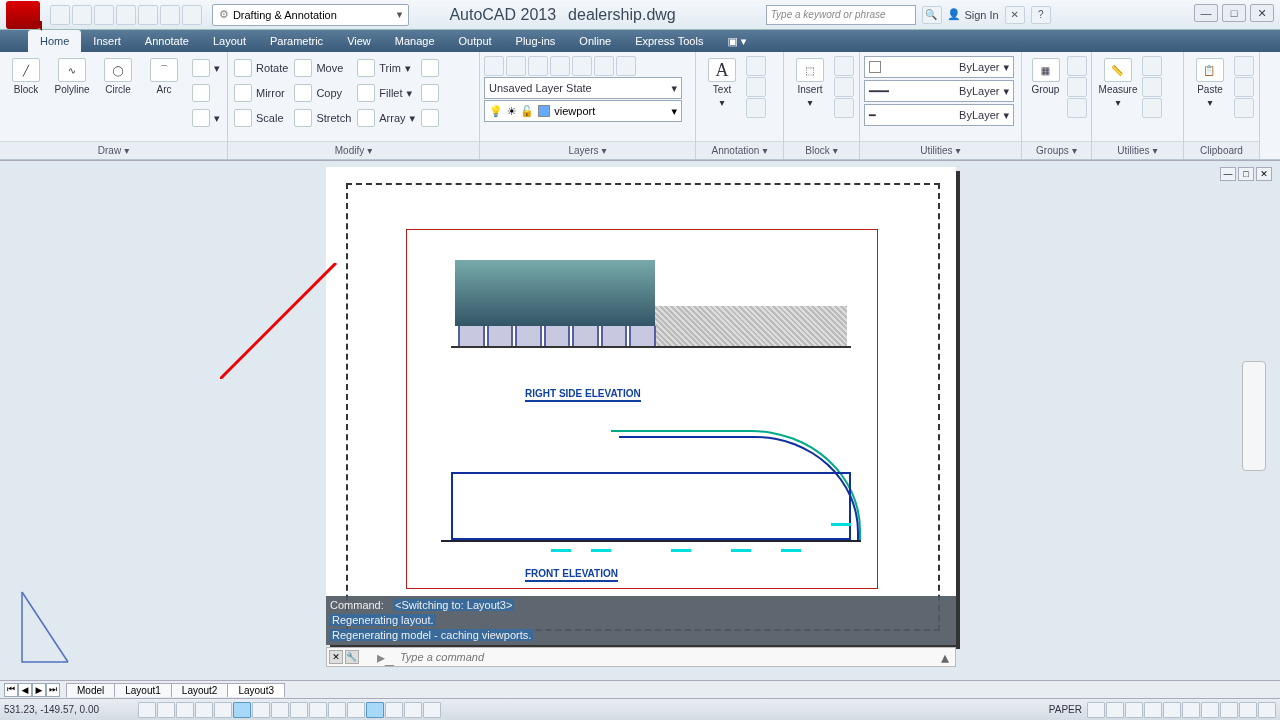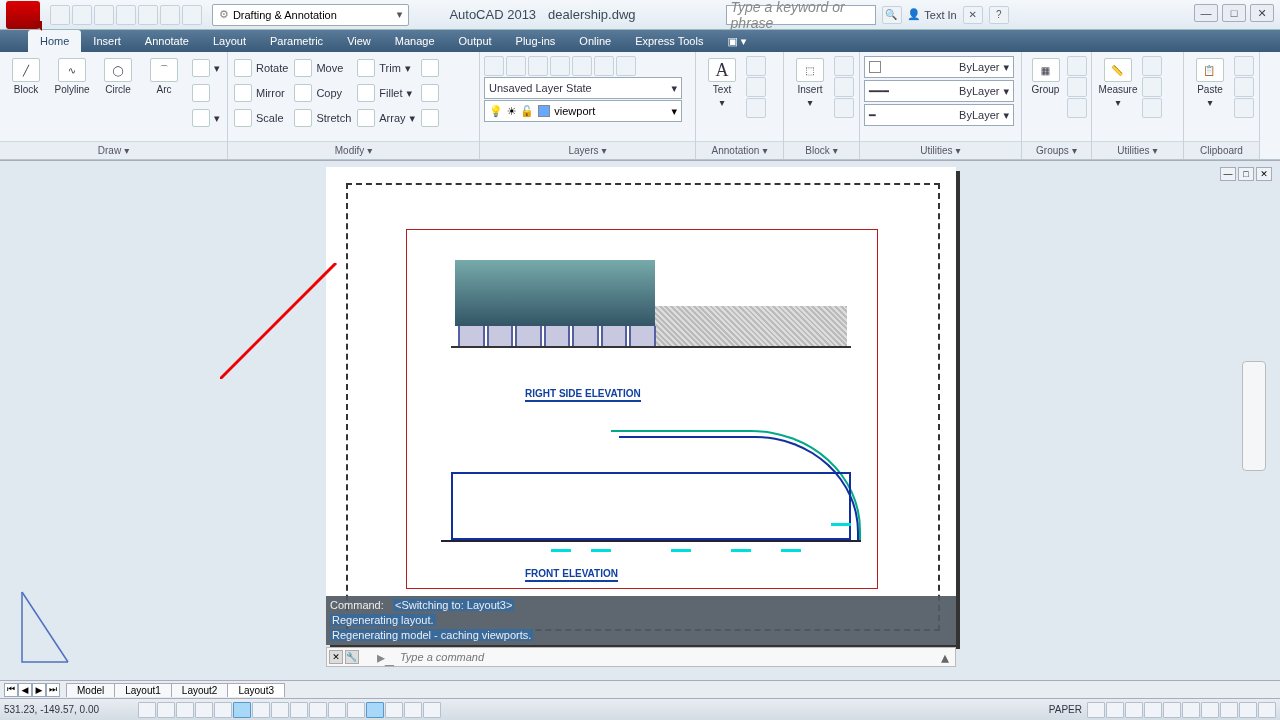--- a/index.html
+++ b/index.html
@@ -5,23 +5,23 @@
 * { margin: 0; padding: 0; box-sizing: border-box; font-family: "Segoe UI", Tahoma, sans-serif; }
 body { width: 1280px; height: 720px; background: #c8d8e8; overflow: hidden; position: relative; }
 .titlebar { height: 30px; background: linear-gradient(#f4f8fb,#e2eaf2); display: flex; align-items: center; border-bottom: 1px solid #9bb; }
 .app-logo { width: 34px; height: 28px; margin: 0 6px; background: linear-gradient(#d00,#900); border-radius: 3px; position: relative; }
 .app-logo::after { content:""; position:absolute; right:-2px; bottom:-2px; width:0; height:0; border-left:10px solid transparent; border-top:10px solid #900;}
 .qat { display: flex; gap: 2px; margin-left: 4px; }
 .qat-btn { width: 20px; height: 20px; background: #eef3f8; border: 1px solid #c5d2de; border-radius: 2px; }
 .workspace-sel { margin-left: 10px; height: 22px; display: flex; align-items: center; background: #fff; border: 1px solid #9ab; border-radius: 2px; padding: 0 6px; font-size: 11px; }
 .workspace-sel .gear { color:#888; margin-right:4px; }
 .workspace-sel .dd { margin-left: 60px; color:#555; }
-.title-center { margin-left: 40px; font-size: 13px; color: #3a4a5a; display: flex; gap: 12px; }
+.title-center { margin-left: 40px; font-size: 16px; color: #3a4a5a; display: flex; gap: 12px; }
 .title-center .app { font-weight: 400; }
-.search-box { margin-left: 90px; width: 150px; height: 20px; background: #fff; border: 1px solid #9ab; font-size: 14px; font-style: italic; color: #888; padding: 0 4px; display:flex; align-items:center; }
+.search-box { margin-left: 90px; width: 150px; height: 20px; background: #fff; border: 1px solid #9ab; font-size: 10px; font-style: italic; color: #888; padding: 0 4px; display:flex; align-items:center; }
 .title-right { margin-left: 6px; display: flex; gap: 6px; align-items: center; }
 .tr-btn { width: 20px; height: 18px; background: #eef3f8; border: 1px solid #c5d2de; border-radius: 2px; display:flex; align-items:center; justify-content:center; font-size:10px; color:#556;}
 .signin { display:flex; align-items:center; font-size:11px; color:#445; gap:3px;}
 .win-ctrl { position:absolute; right:6px; top:4px; display:flex; gap:4px;}
 .win-ctrl div { width:24px; height:18px; background:#e8eef4; border:1px solid #aab; border-radius:2px; display:flex; align-items:center; justify-content:center; font-size:11px; color:#445;}
 .menubar { height: 22px; background: linear-gradient(#5a7a9a,#3a5a7a); display: flex; align-items: stretch; padding-left: 28px; }
 .tab { padding: 0 12px; font-size: 11px; color: #fff; display:flex; align-items:center; cursor:pointer; }
 .tab.active { background: #f2f6fa; color: #2a4a6a; border-radius: 3px 3px 0 0; }
 .ribbon { height: 108px; background: #f2f6fa; border-bottom: 1px solid #b8c4d0; display:flex; }
 .panel { border-right: 1px solid #c8d2dc; display:flex; flex-direction:column; }
@@ -102,21 +102,21 @@
     <span class="app">AutoCAD 2013</span>
     <span>dealership.dwg</span>
   </div>
   <div class="search-box">
     <span>Type a keyword or phrase</span>
   </div>
   <div class="title-right">
     <div class="tr-btn">🔍</div>
     <div class="signin">
       <span>👤</span>
-      <span>Text In</span>
+      <span>Sign In</span>
     </div>
     <div class="tr-btn">✕</div>
     <div class="tr-btn">?</div>
   </div>
   <div class="win-ctrl">
     <div>—</div>
     <div>□</div>
     <div>✕</div>
   </div>
 </div>

